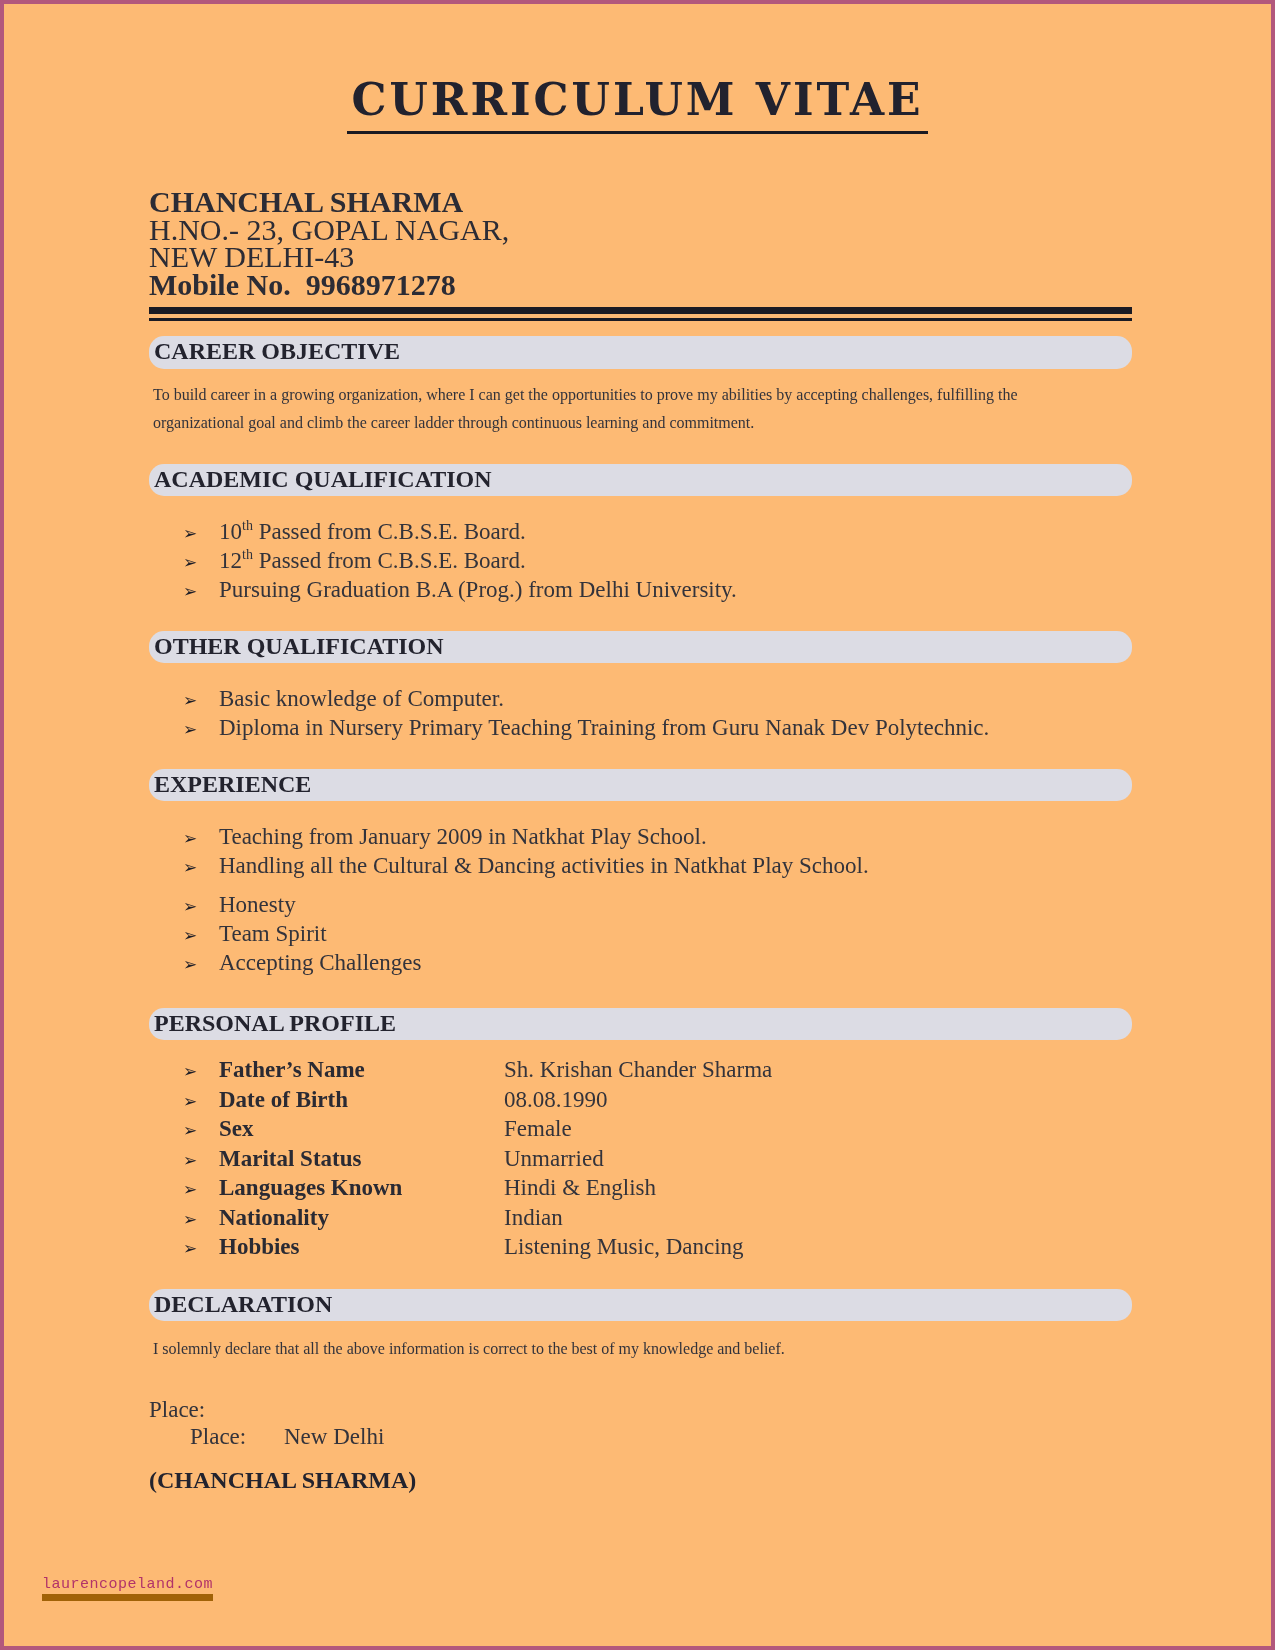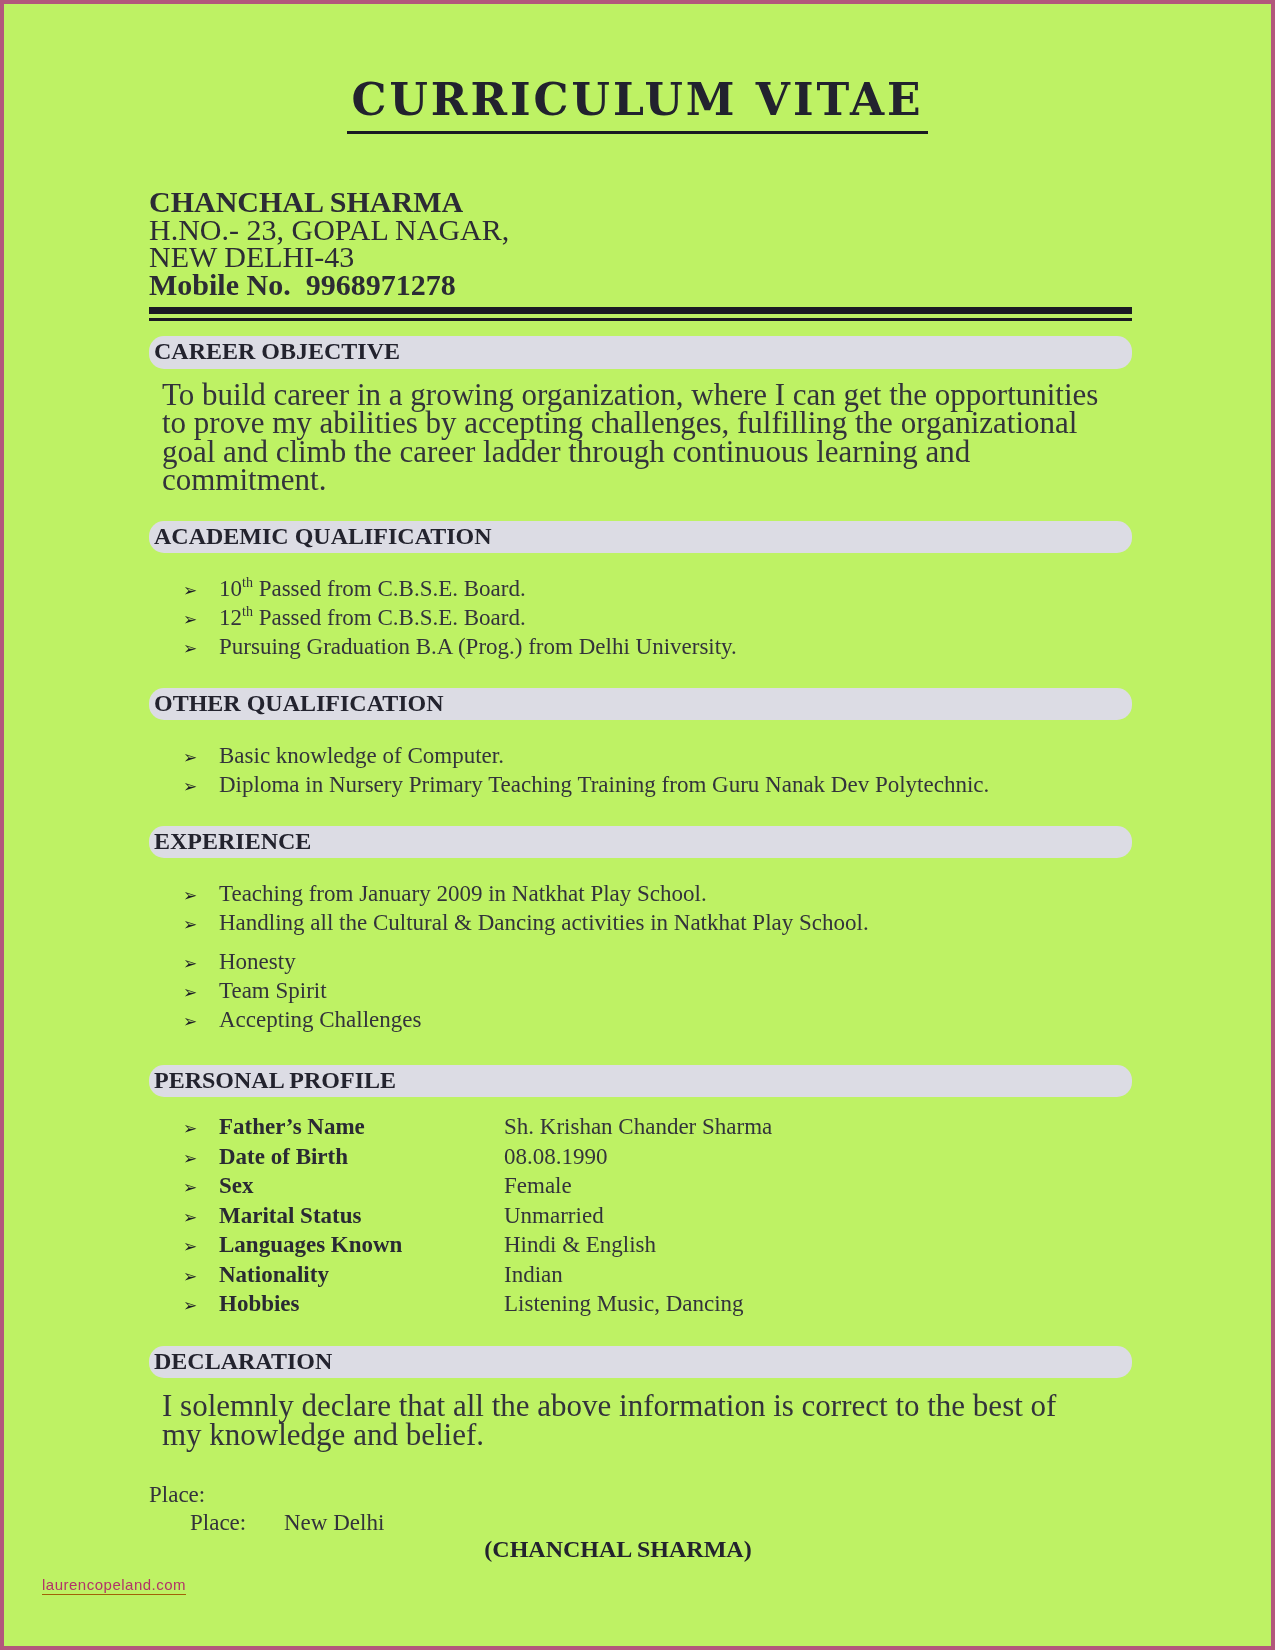--- a/index.html
+++ b/index.html
@@ -1,21 +1,21 @@
 <!DOCTYPE html>
 <html><head>
 <meta charset="utf-8">
 <style>
   html, body { margin: 0; padding: 0; background: #ffffff; }
   .page {
     position: relative;
     width: 1275px;
     height: 1650px;
     box-sizing: border-box;
-    background: #bef264;
+    background: #fdba74;
     border: 4px solid #b2587c;
     font-family: "Liberation Serif", serif;
     color: #33333b;
     overflow: hidden;
   }
   .title {
     margin: 72px auto 0 auto;
     width: fit-content;
     font-family: "DejaVu Serif", serif;
     font-size: 44px;
@@ -52,23 +52,23 @@
     color: #23232e;
     font-size: 24px;
     font-weight: bold;
     padding: 3px 0 4px 5px;
     line-height: 1.05;
     width: 978px;
     border-radius: 15px;
   }
   .band.first { margin-top: 15px; }
   .para {
-    margin: 12px 0 0 13px;
+    margin: 12px 0 0 4px;
     width: 938px;
-    font-size: 31px;
+    font-size: 16px;
     line-height: 28.5px;
   }
   .bullets {
     list-style: none;
     margin: 22px 0 0 0;
     padding: 0;
   }
   .bullets li {
     display: flex;
     align-items: baseline;
@@ -102,36 +102,36 @@
   }
   .p-value { color: #33333b; }
   .decl-para { margin-top: 14px; }
   .dateplace {
     margin-top: 32px;
     font-size: 23px;
     line-height: 27.5px;
   }
   .place-label { display: inline-block; width: 94px; margin-left: 41px; }
   .signature {
-    margin-top: 0px;
+    margin-top: 16px;
     width: 938px;
-    text-align: center;
+    text-align: left;
     font-size: 24px;
     font-weight: bold;
     color: #23232e;
   }
   .watermark {
     position: absolute;
     left: 38px;
     top: 1572px;
-    font-family: Liberation Sans, sans-serif;
+    font-family: Liberation Mono, monospace;
     font-size: 15px;
     letter-spacing: 0.5px;
     color: #b23369;
-    border-bottom: 1px solid #a16207;
+    border-bottom: 7px solid #a16207;
     padding-bottom: 1px;
   }
 </style>
 </head>
 <body>
 
 <div class="page">
 
   <h1 class="title">CURRICULUM VITAE</h1>
 

